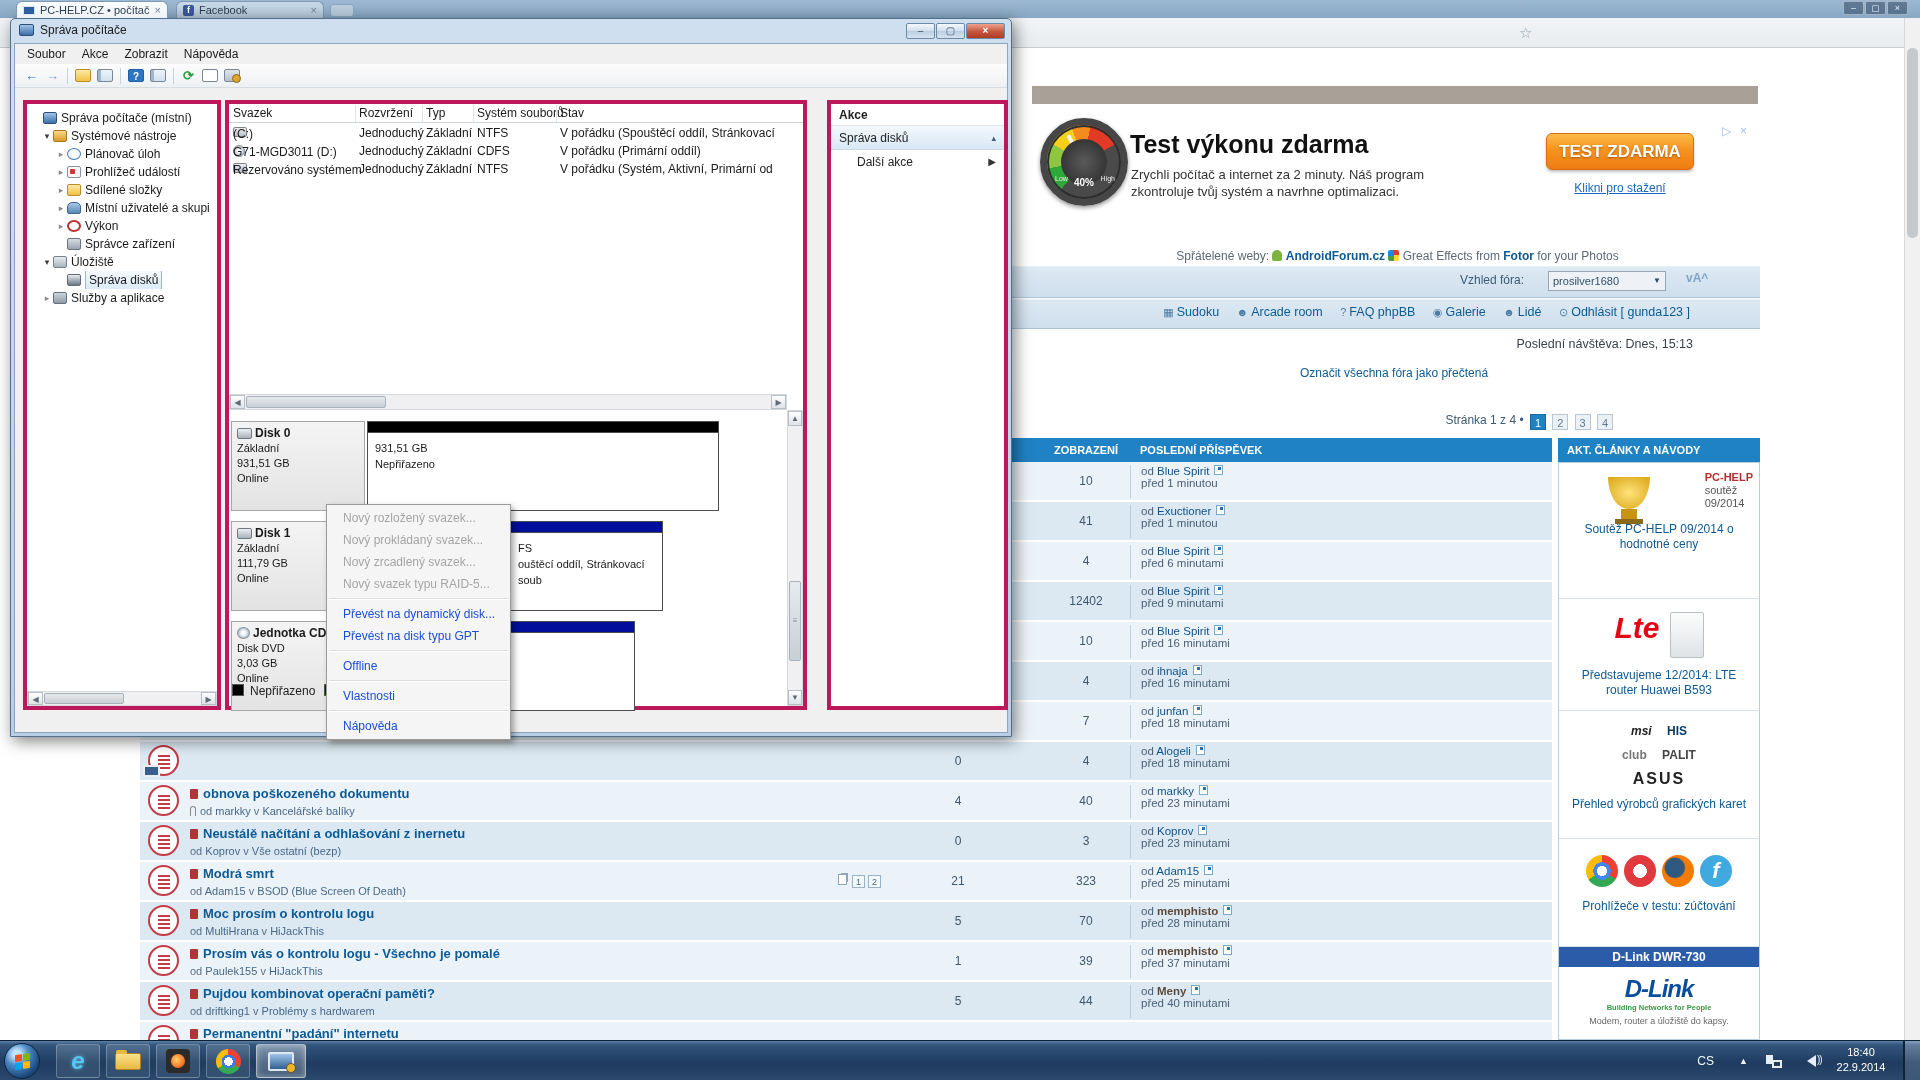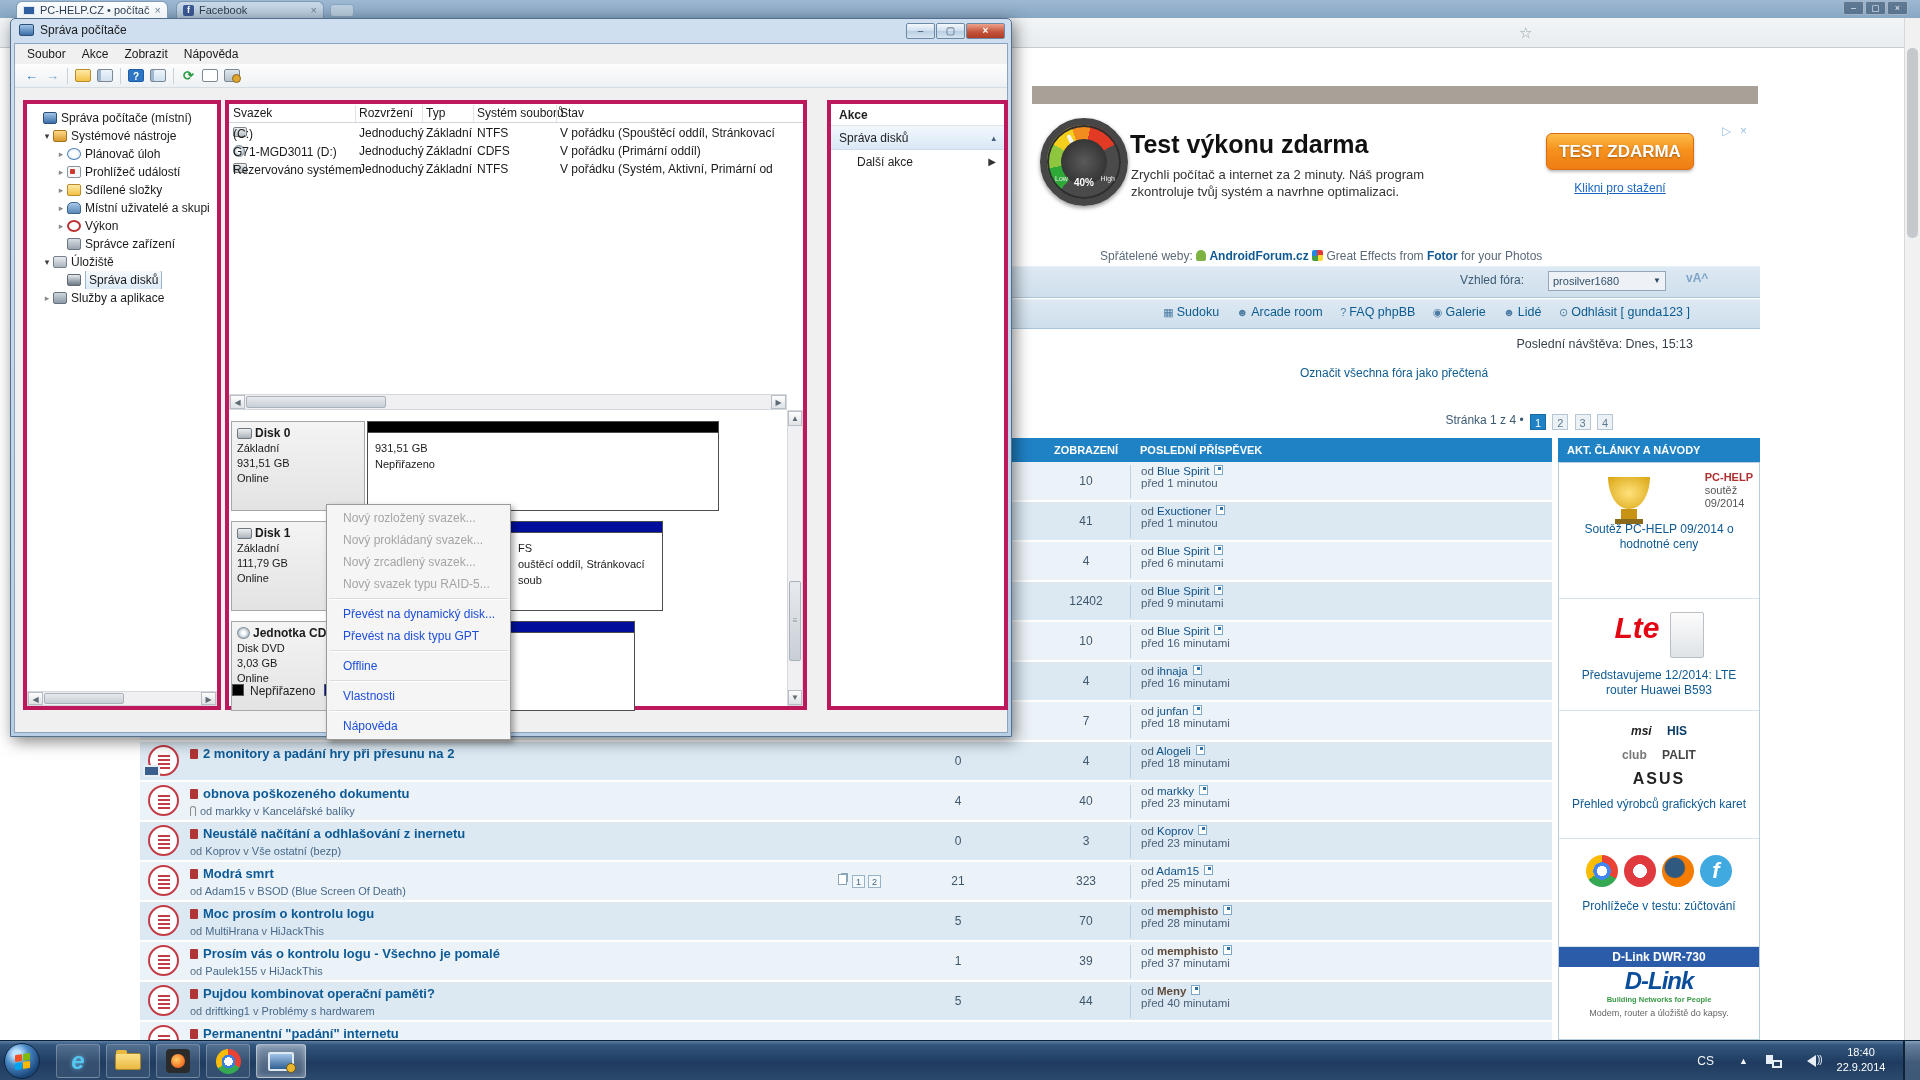--- a/index.html
+++ b/index.html
@@ -32,21 +32,21 @@
 #adlink{left:1546px;top:181px;width:148px;text-align:center;font-size:12px;color:#1a66c0;text-decoration:underline}
 #gauge{left:1040px;top:118px;width:88px;height:88px;border-radius:50%;
  background:conic-gradient(from 220deg,#2ea836 0 40deg,#8fc63f 40deg 80deg,#f4d01c 80deg 120deg,#f38c1f 120deg 150deg,#e23a24 150deg 200deg,#4a4a4a 200deg 360deg);
  border:7px solid #464646;box-shadow:inset 0 0 0 2px #2e2e2e,0 2px 4px rgba(0,0,0,.4)}
 #gauge .gcenter{position:absolute;left:14px;top:14px;width:46px;height:46px;border-radius:50%;background:radial-gradient(#5a5a5a,#262626)}
 #gauge .gneedle{position:absolute;left:35px;top:6px;width:4px;height:34px;background:#f5f5f5;border-radius:2px;
  transform:rotate(-28deg);transform-origin:50% 100%}
 .glabel{position:absolute;color:#eee;font-size:7px}
 .gval{position:absolute;left:0;right:0;top:52px;text-align:center;color:#fff;font-size:10px;font-weight:bold}
 .adc{color:#9cc3e8;font-size:12px}
-#partners{left:1100px;top:249px;width:595px;text-align:left;font-size:12px;color:#5b6a78}
+#partners{left:1100px;top:249px;width:595px;text-align:center;font-size:12px;color:#5b6a78}
 #partners b{color:#0f5a93}
 .droid{display:inline-block;width:10px;height:11px;background:#7cb342;border-radius:5px 5px 2px 2px;vertical-align:-1px}
 .fotor{display:inline-block;width:11px;height:11px;vertical-align:-1px;border-radius:2px;
  background:conic-gradient(#e53935 0 25%,#fdd835 0 50%,#43a047 0 75%,#1e88e5 0)}
 .fbar{left:140px;width:1620px;background:linear-gradient(#dde9f3,#cfdfec);border-top:1px solid #e8f1f8;border-bottom:1px solid #aac4d8}
 #stylebar{top:266px;height:32px}
 #navbar{top:299px;height:30px}
 #stylelabel{left:1460px;top:273px;color:#3c5a74;font-size:12px}
 #styleselect{left:1548px;top:271px;width:118px;height:20px;background:#eef2f6;border:1px solid #93a7b8;
  font-size:11px;color:#33506a;line-height:18px;padding:0 4px;display:flex;justify-content:space-between;align-items:center}
@@ -337,21 +337,20 @@
         <div class="rviews">7</div>
       <div class="rlast"><span>od</span> <span class="lnk">junfan</span><span class="goto"></span><br><span>před 18 minutami</span></div>
       </div>
 
     <div class="frow alt">
       <div class="ricon">
           <i></i>
           <span class="rmon"></span>
         </div>
       <div class="rtopic">
-          <div><span class="rflag"></span><span class="rtitle">2 monitory a padání hry při přesunu na 2</span></div>
         </div>
       <div class="rreplies">0</div>
       <div class="rviews">4</div>
       <div class="rlast"><span>od</span> <span class="lnk">Alogeli</span><span class="goto"></span><br><span>před 18 minutami</span></div>
       </div>
     <div class="frow">
       <div class="ricon">
           <i></i>
         </div>
       <div class="rtopic">
@@ -460,21 +459,21 @@
       <div class="sblink" style="margin-top:6px">Přehled výrobců grafických karet</div>
     </div>
     <div class="sbsec" style="height:108px">
       <div class="browsers" style="margin-top:6px">
         <span class="b-chrome"></span><span class="b-opera"></span><span class="b-ff"></span><span class="b-ie">f</span>
       </div>
       <div class="sblink" style="margin-top:10px">Prohlížeče v testu: zúčtování</div>
     </div>
     <div class="sbsec" style="height:110px;border-bottom:none;padding:0">
       <div class="dlhead">D-Link DWR-730</div>
-      <div style=""><span class="dllogo">D-Link</span>
+      <div style="margin-top:8px"><span class="dllogo">D-Link</span>
       <div class="dltag">Building Networks for People</div></div>
       <div class="dlcap">Modem, router a úložiště do kapsy.</div>
     </div>
   </div>
 
   <div class="abs" id="cmwin">
     <div id="cmtitle">
       <span class="cmico"></span>
       <span>Správa počítače</span>
     </div>

